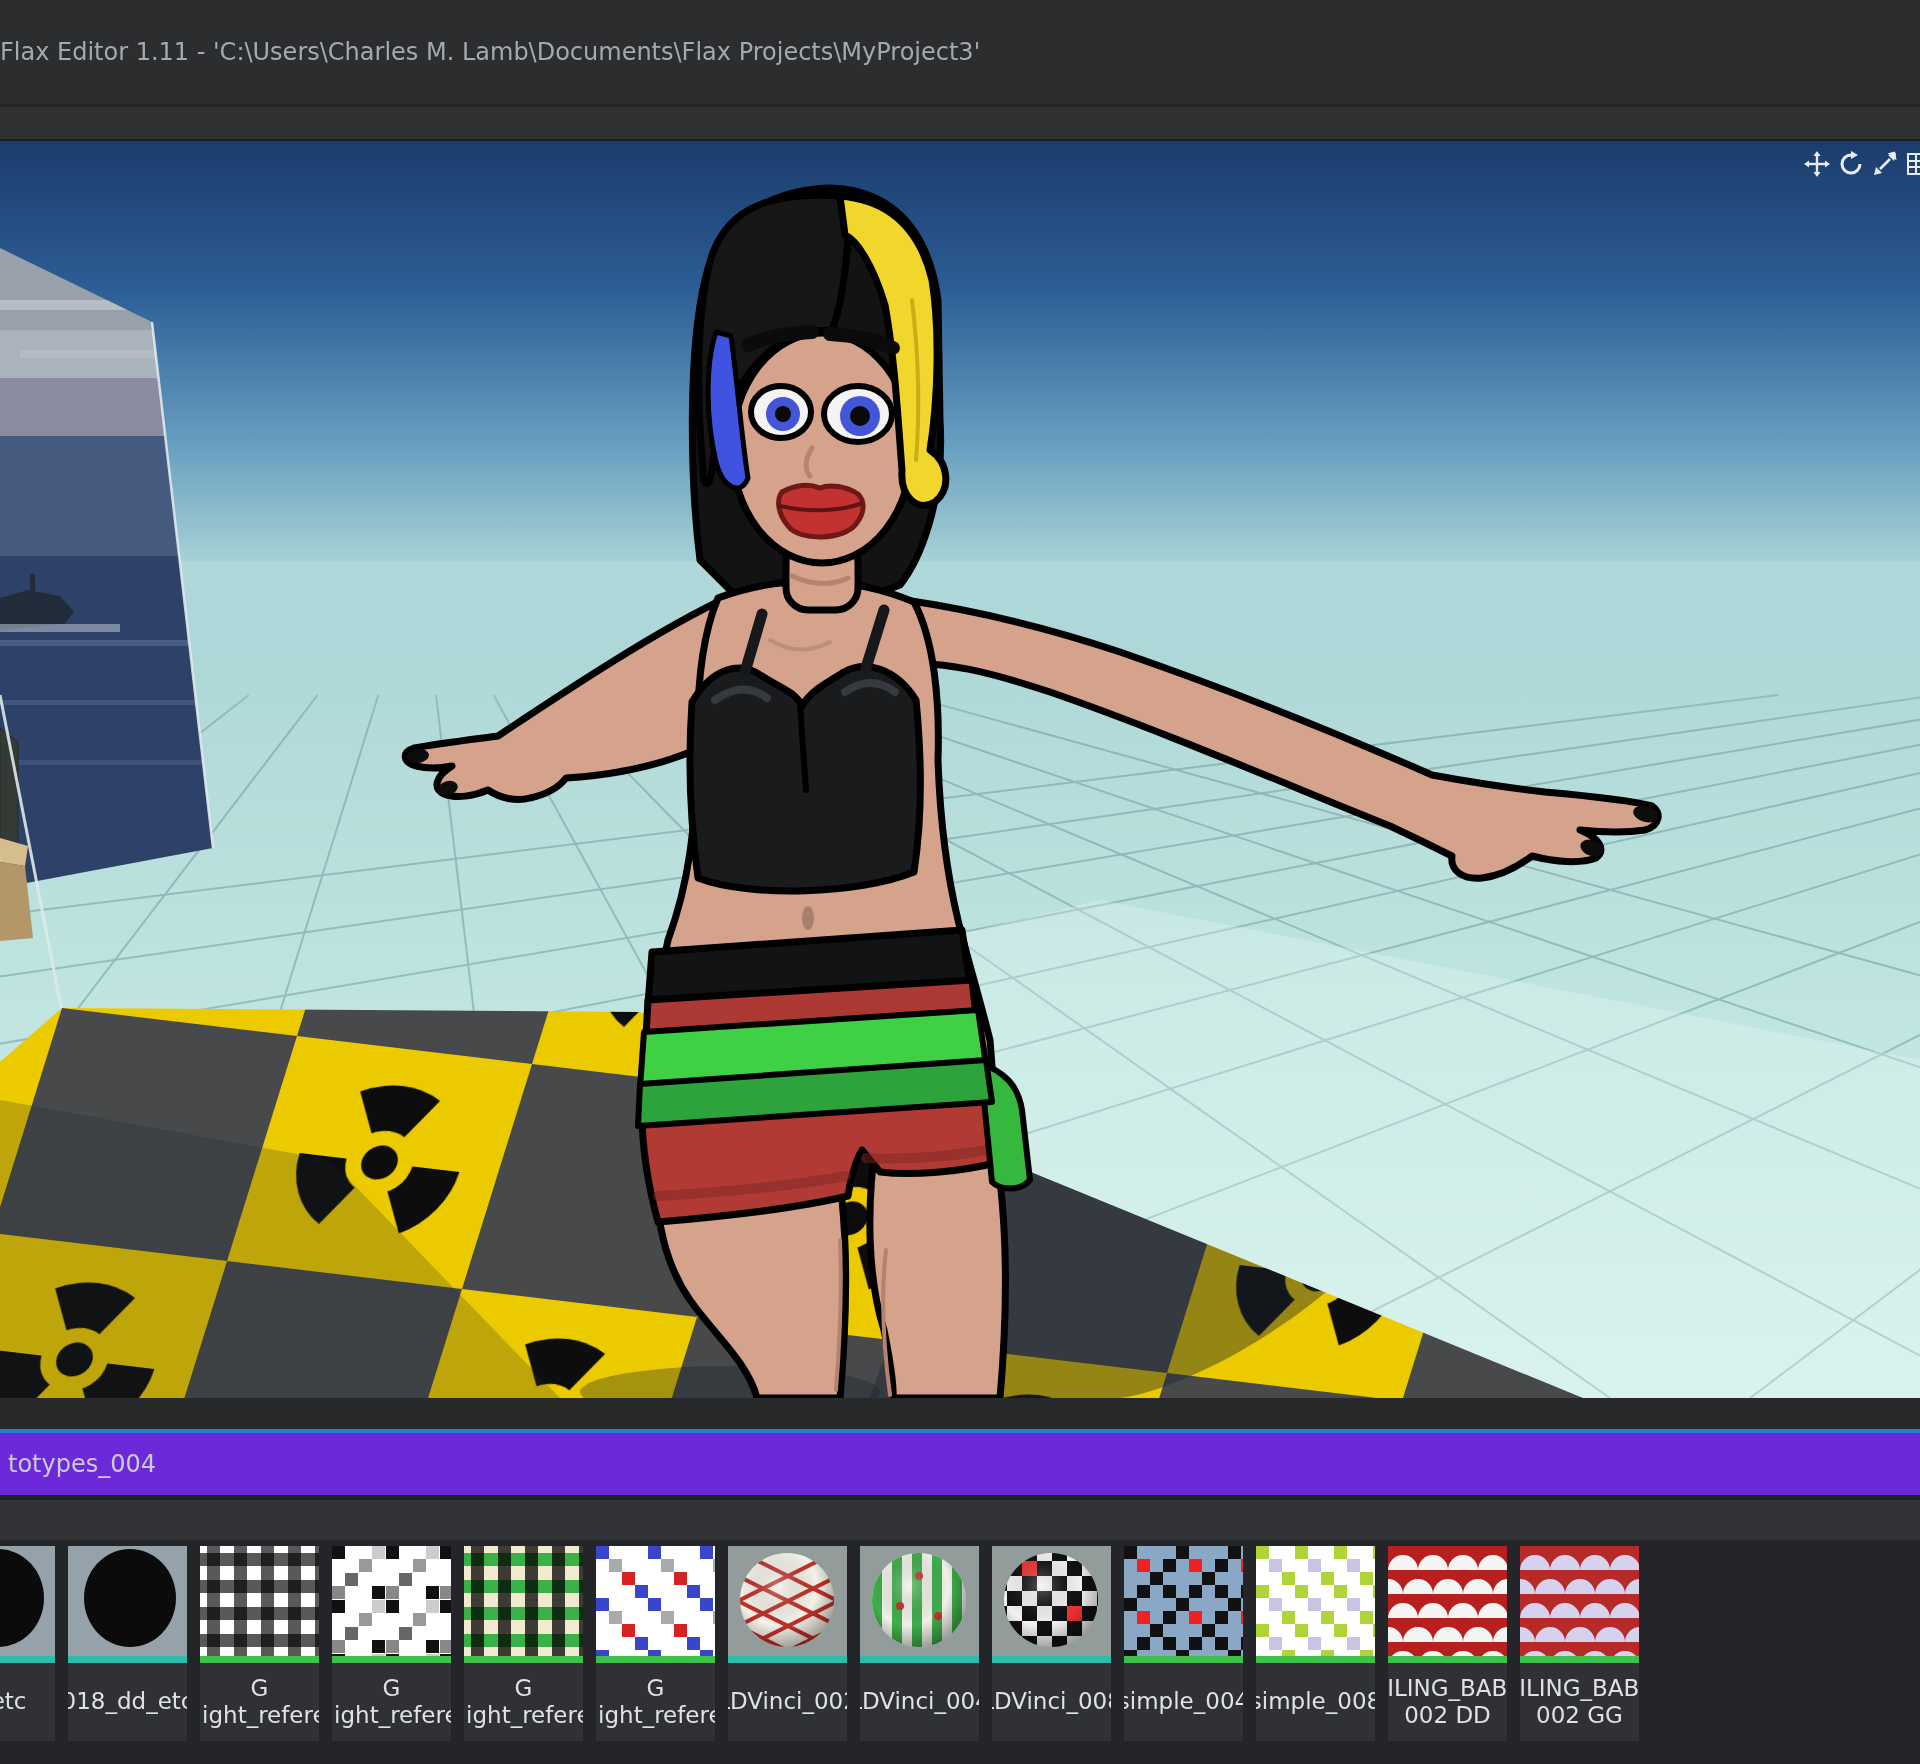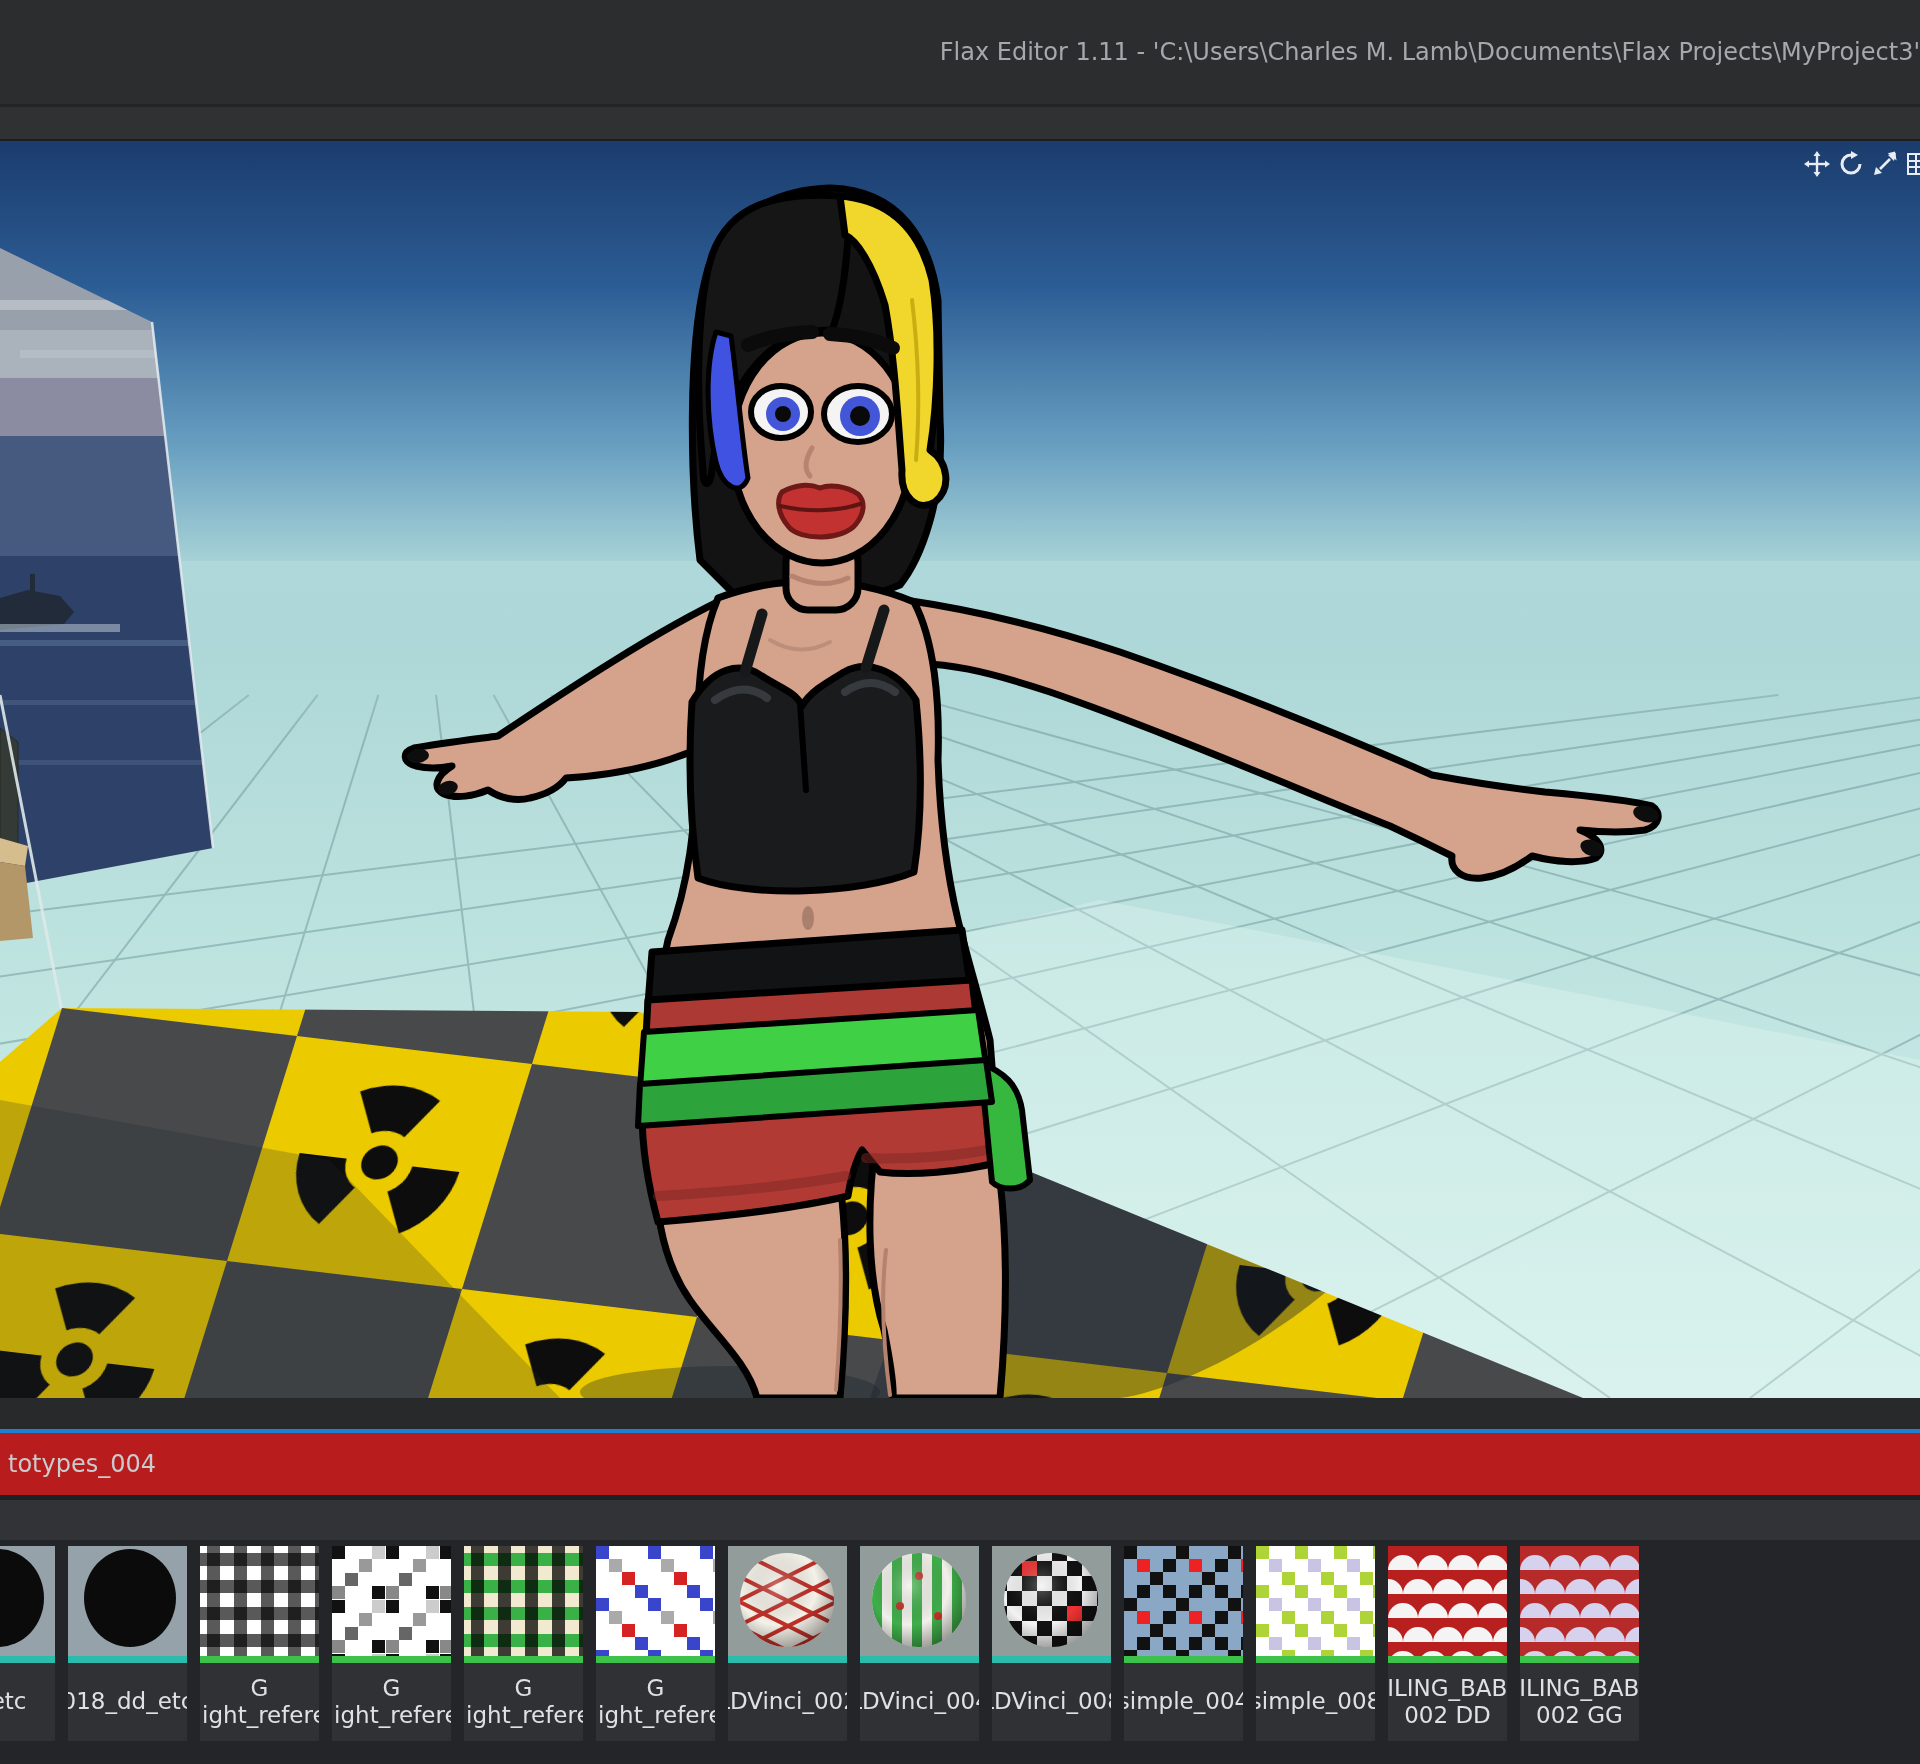--- a/index.html
+++ b/index.html
@@ -1,27 +1,27 @@
 <!DOCTYPE html>
 <html><head>
 <meta charset="utf-8">
 <style>
   html,body{margin:0;padding:0;background:#242527;width:1920px;height:1764px;overflow:hidden;
     font-family:"DejaVu Sans","Liberation Sans",sans-serif;}
   #titlebar{position:absolute;left:0;top:0;width:1920px;height:104px;background:#2c2d2f;
-    display:flex;align-items:center;justify-content:flex-end;color:#a6a9ac;font-size:24px;}
+    display:flex;align-items:center;justify-content:flex-start;color:#a6a9ac;font-size:24px;}
   #toolbar2{position:absolute;left:0;top:104px;width:1920px;height:37px;background:#2f3133;
     border-top:3px solid #232426;border-bottom:2px solid #1d1e20;box-sizing:border-box;}
   #viewport{position:absolute;left:0;top:141px;width:1920px;height:1257px;overflow:hidden;background:#1b3c6d;}
   #gizmos{position:absolute;right:-14px;top:8px;display:flex;gap:4px;}
   .gbtn{width:30px;height:30px;display:flex;align-items:center;justify-content:center;background:transparent;border:0;padding:0;}
   .gbtn svg{display:block;}
   #vp-bottombar{position:absolute;left:0;top:1398px;width:1920px;height:31px;background:#28292b;}
   #accentline{position:absolute;left:0;top:1429px;width:1920px;height:4px;}
-  #tabband{position:absolute;left:0;top:1433px;width:1920px;height:62px;background:#b91c1c;
+  #tabband{position:absolute;left:0;top:1433px;width:1920px;height:62px;background:#6d28d9;
     display:flex;align-items:center;color:#c9ccce;font-size:24px;}
   #tabband .tablabel{padding-left:8px;}
   #divider2{position:absolute;left:0;top:1495px;width:1920px;height:5px;background:#202123;}
   #band2{position:absolute;left:0;top:1500px;width:1920px;height:40px;background:#313336;}
   #content{position:absolute;left:0;top:1540px;width:1920px;height:224px;background:#232528;}
   #tilerow{position:absolute;left:-64px;top:6px;display:flex;gap:13px;}
   .tile{width:119px;flex:0 0 119px;display:flex;flex-direction:column;}
   .thumb{width:119px;height:110px;overflow:hidden;background:#2a2b2d;}
   .underline{width:119px;height:7px;}
   .tlabel{width:119px;height:78px;background:#2f3134;color:#dfe1e2;font-size:23px;line-height:1.18;

